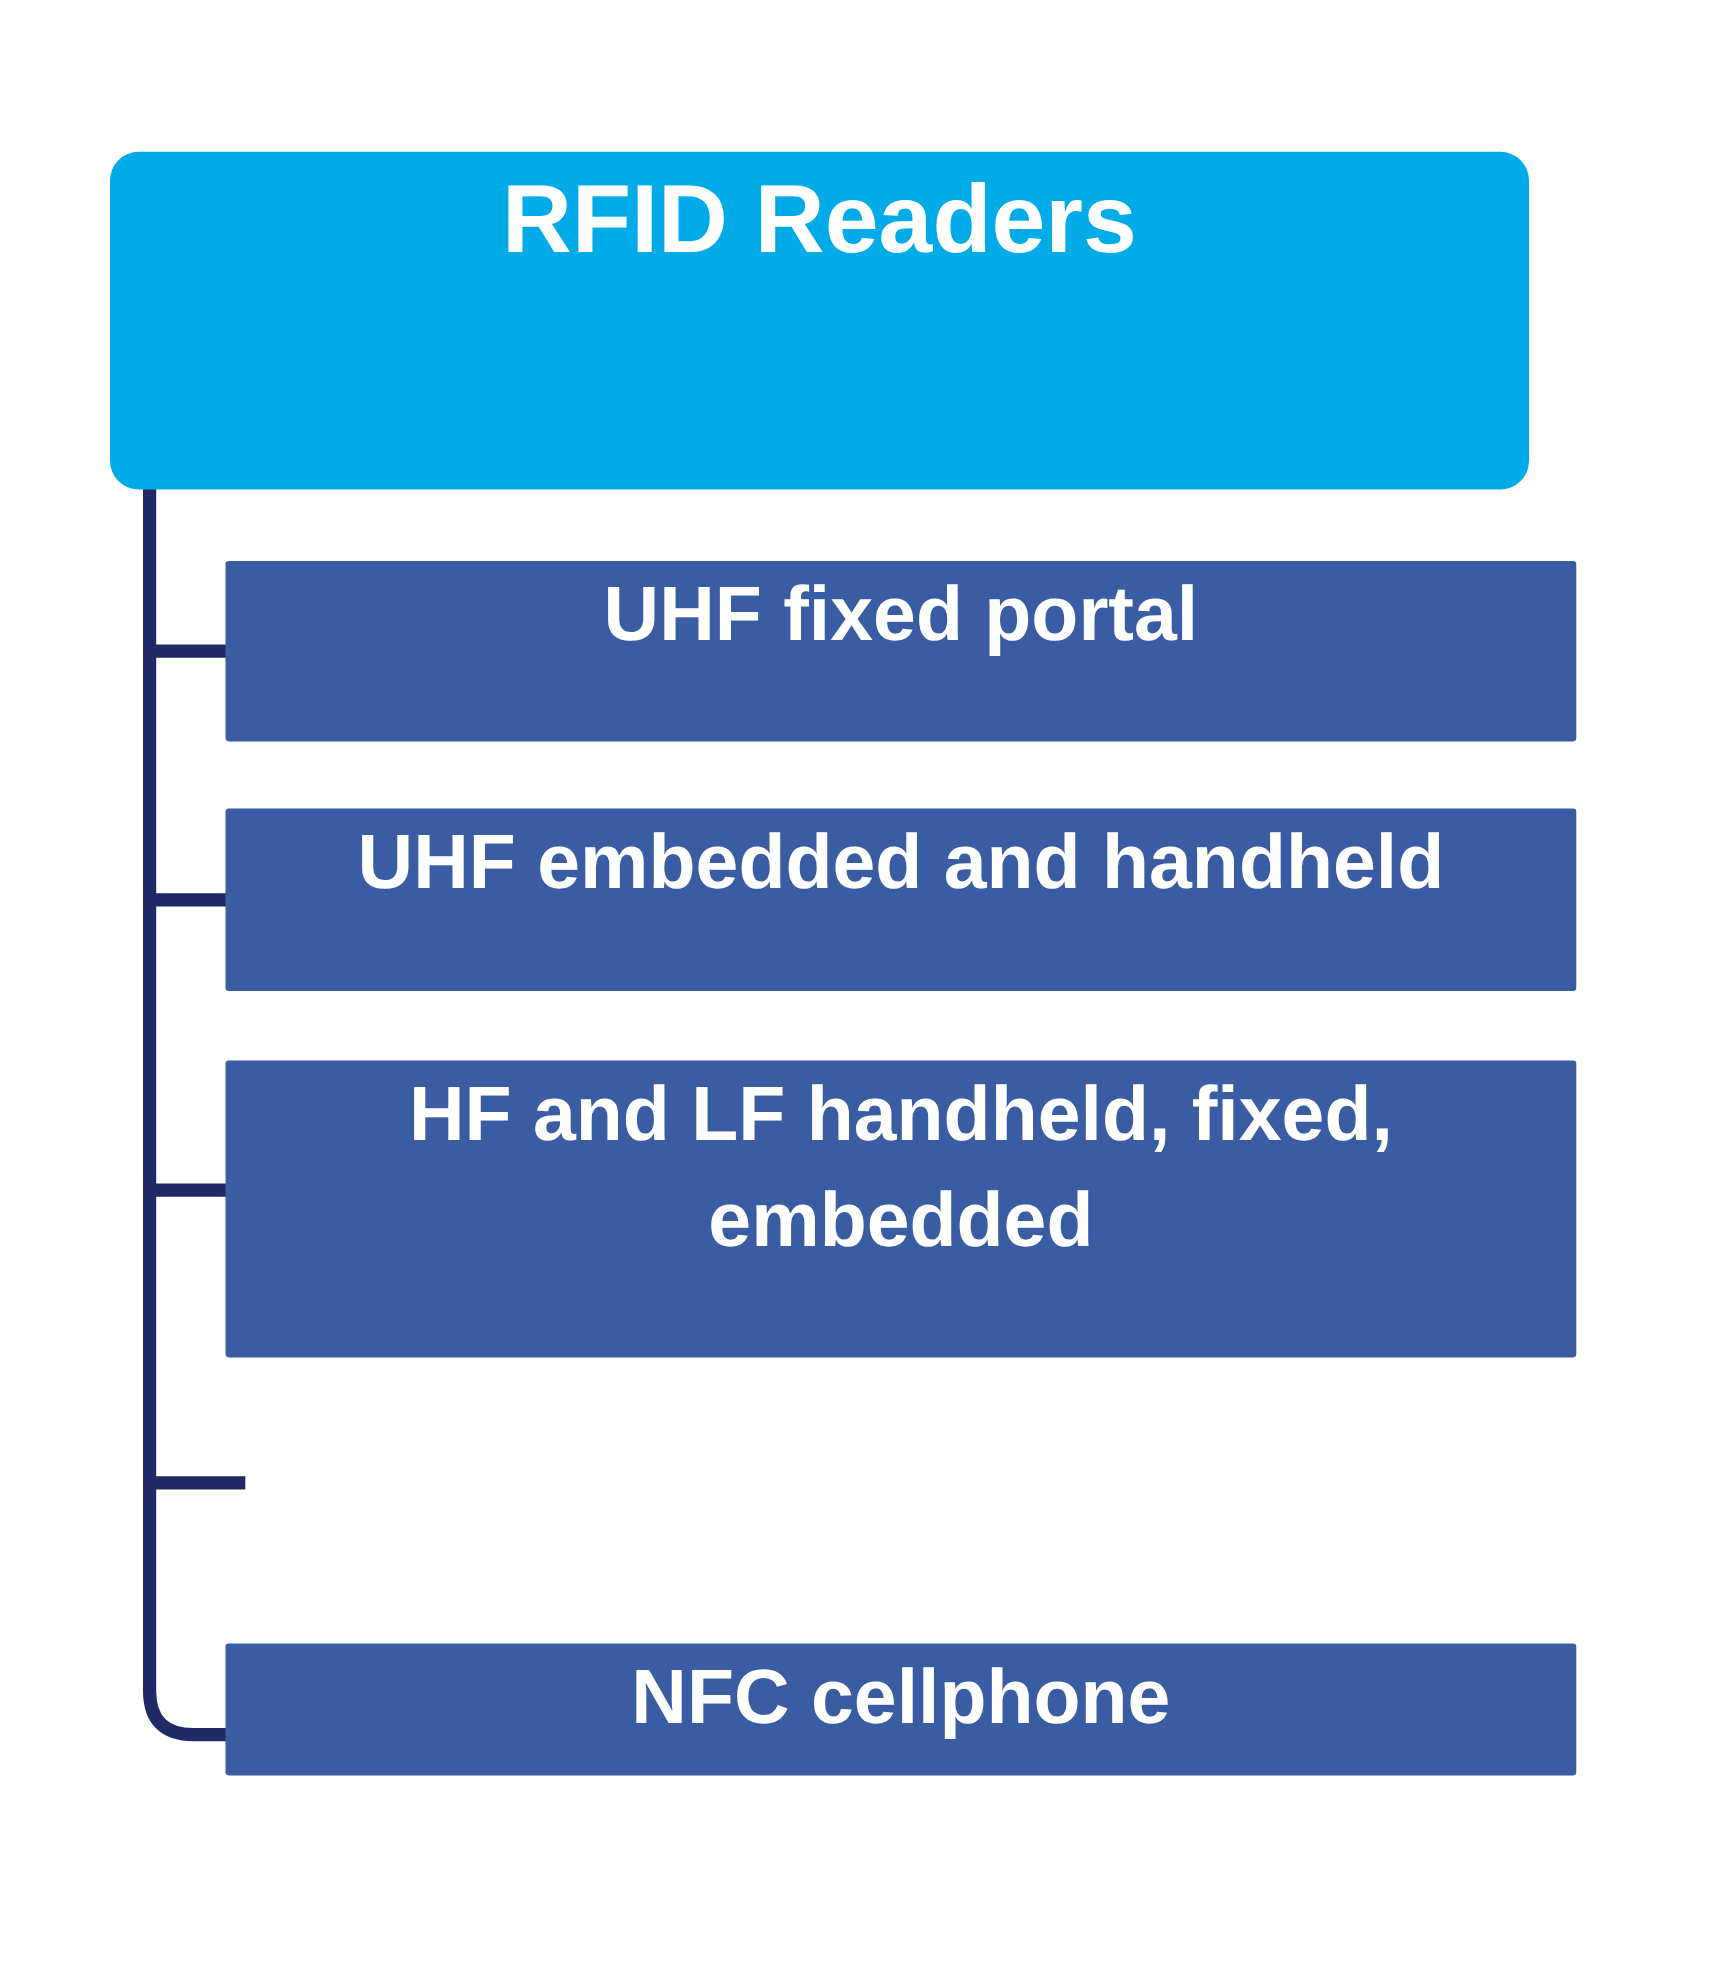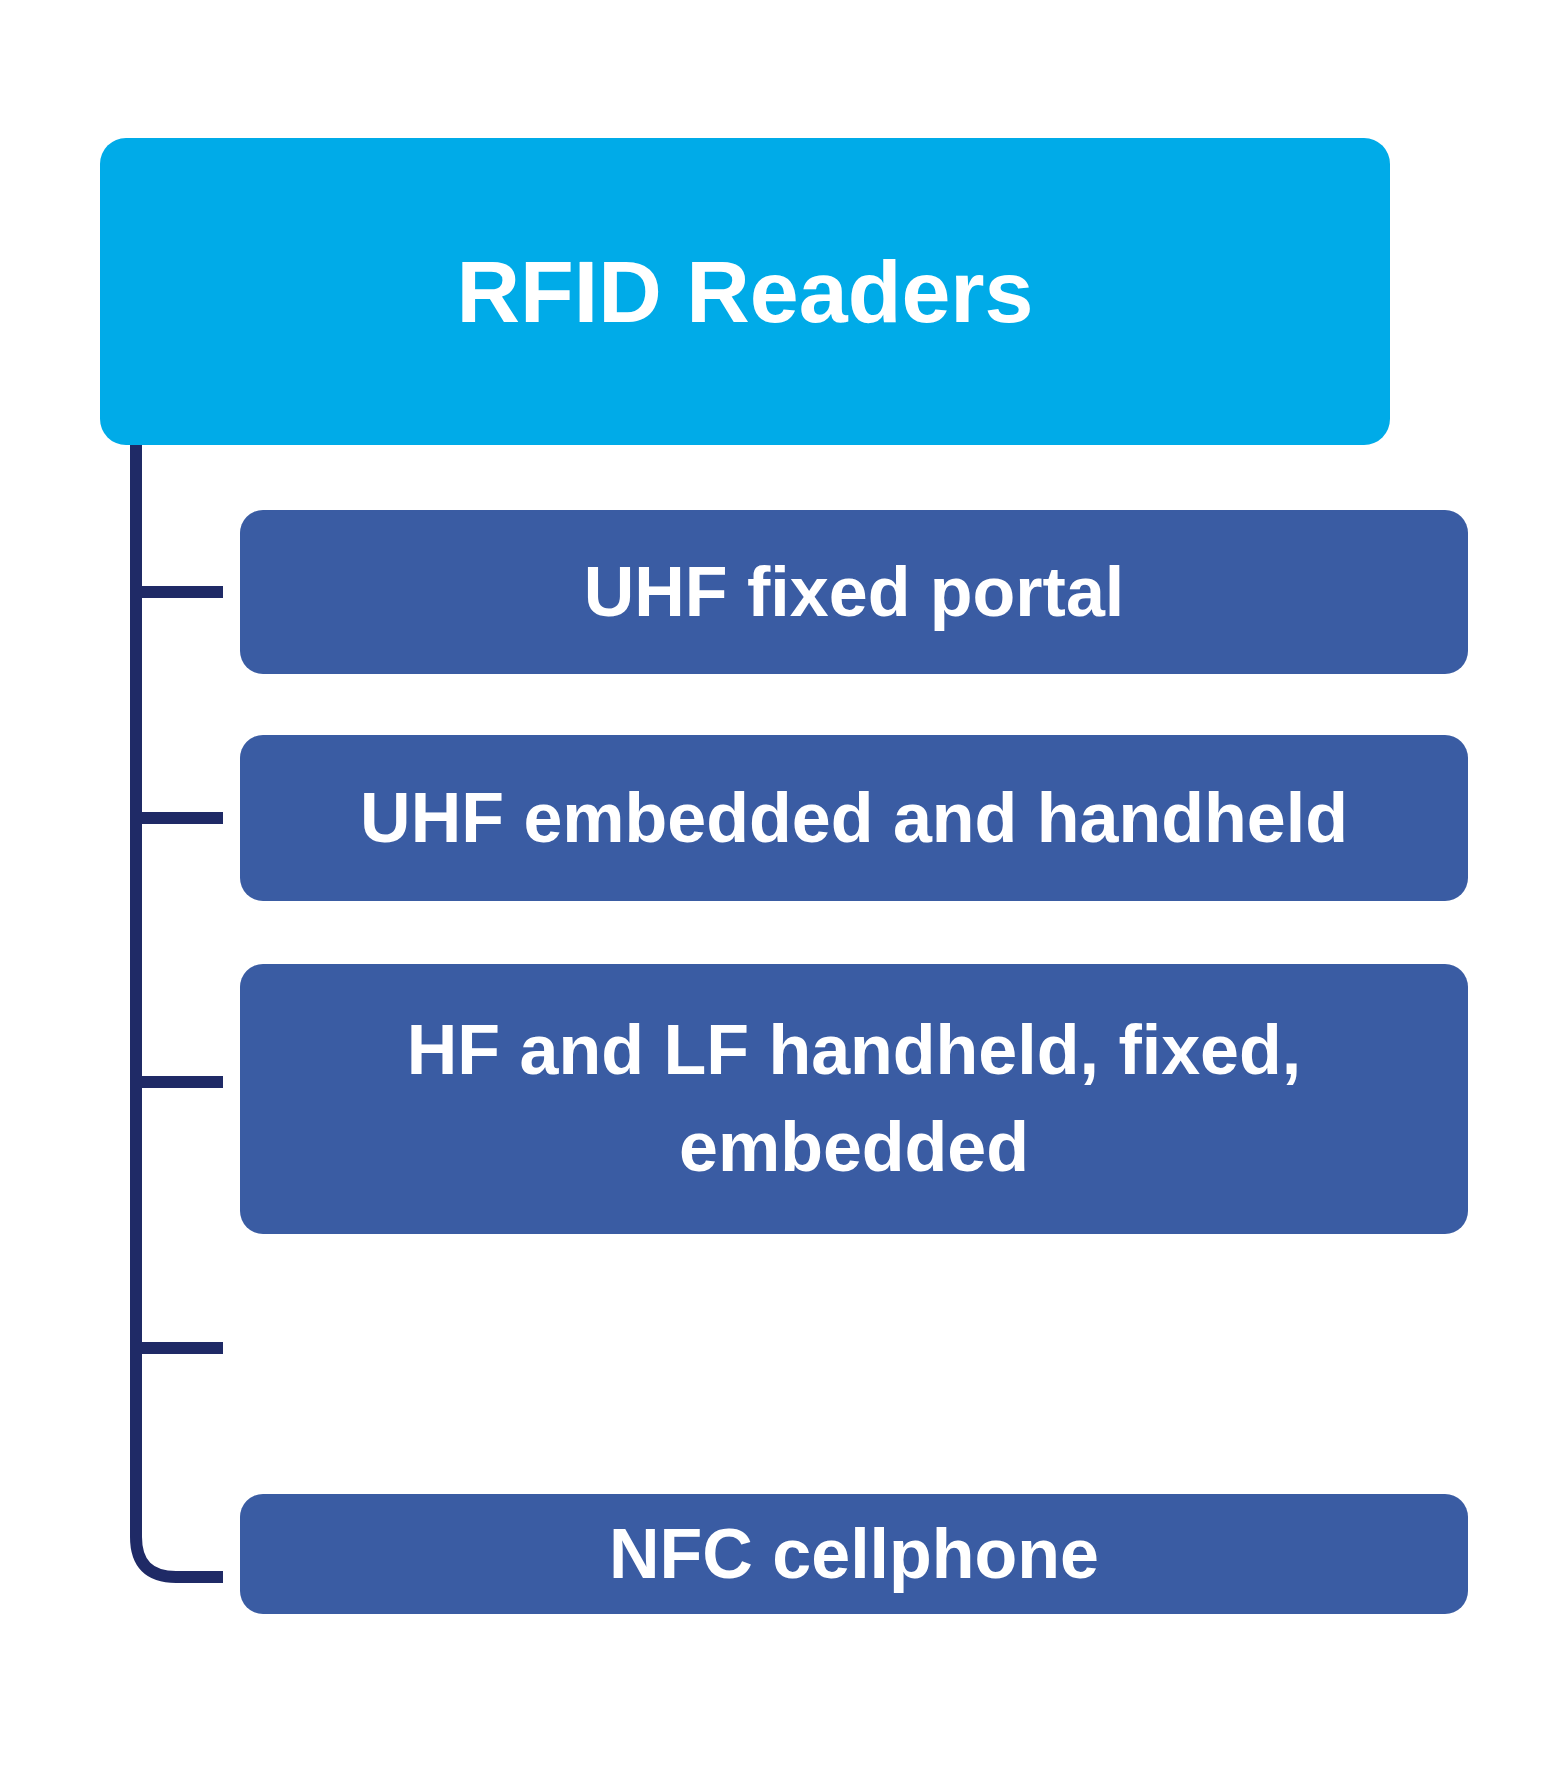--- a/index.html
+++ b/index.html
@@ -20,41 +20,41 @@
     left: 0;
     top: 0;
     width: 1556px;
     height: 1791px;
     z-index: 1;
   }
   .node {
     position: absolute;
     z-index: 2;
     display: flex;
-    align-items: center;
+    align-items: flex-start;
     justify-content: center;
     text-align: center;
     color: #ffffff;
     font-weight: 700;
     box-sizing: border-box;
   }
   .root-node {
     left: 100px;
     top: 138px;
     width: 1290px;
     height: 307px;
     background: var(--root-fill, #00ABE8);
     border-radius: 26px;
     font-size: 88px;
   }
   .child-node {
-    left: 240px;
+    left: 205px;
     width: 1228px;
     background: var(--child-fill, #3A5CA3);
-    border-radius: 23px;
+    border-radius: 3px;
     font-size: 70px;
     padding: 0 40px;
   }
   .node-label {
     white-space: pre-line;
     line-height: 1.38;
   }
   .box1 { top: 510px;  height: 164px; }
   .box2 { top: 735px;  height: 166px; }
   .box3 { top: 964px;  height: 270px; }

